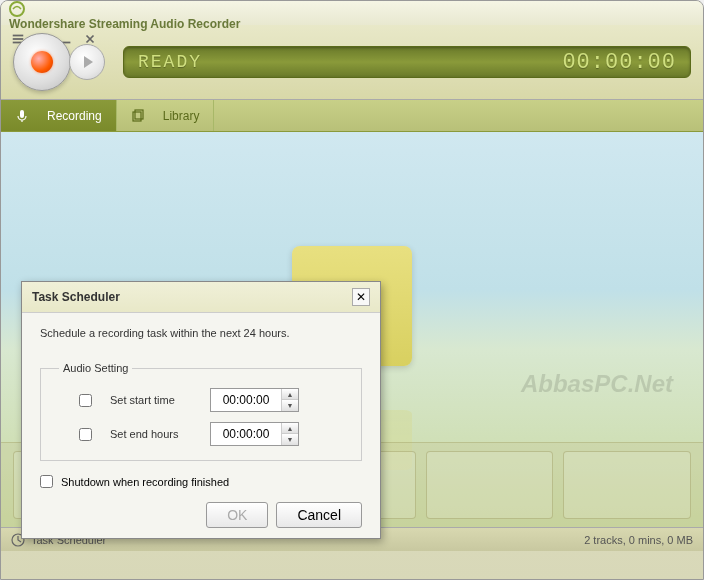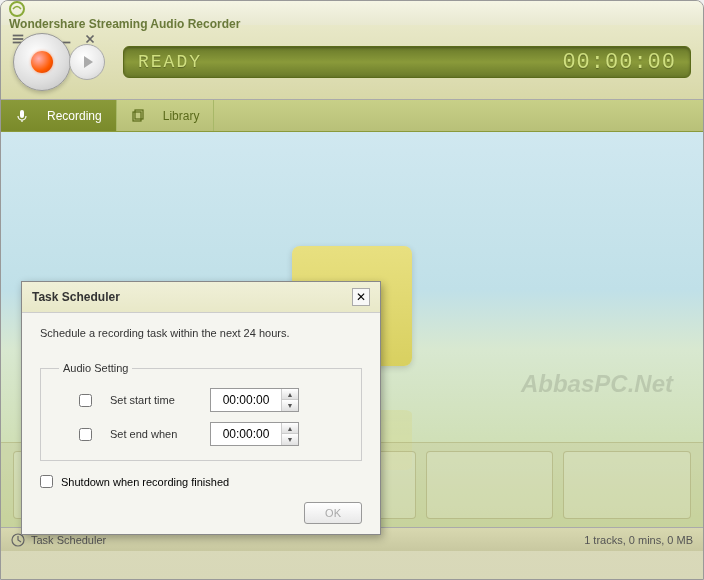--- a/index.html
+++ b/index.html
@@ -56,21 +56,21 @@
 .time-row:last-child { margin-bottom: 0; }
 .checkbox { width: 13px; height: 13px; }
 .time-label { width: 90px; color: #333; margin-left: 8px; }
 .time-input-wrap { display: flex; align-items: stretch; border: 1px solid #999; background: #fff; }
 .time-input { border: none; padding: 3px 6px; font-size: 12px; width: 70px; font-family: inherit; text-align: center; outline: none; }
 .spinner { display: flex; flex-direction: column; border-left: 1px solid #ccc; }
 .spinner-btn { width: 16px; height: 11px; background: linear-gradient(#fff,#e0e0e0); border: none; cursor: pointer; font-size: 7px; line-height: 1; display: flex; align-items: center; justify-content: center; color: #555; }
 .spinner-btn:first-child { border-bottom: 1px solid #ccc; }
 .shutdown-row { display: flex; align-items: center; gap: 8px; margin-bottom: 14px; }
 .dialog-buttons { display: flex; justify-content: flex-end; gap: 8px; }
-.dlg-btn { padding: 4px 20px; border: 1px solid #999; background: linear-gradient(#fff,#e8e8e8); border-radius: 3px; cursor: pointer; font-size: 11px; }
+.dlg-btn { padding: 4px 20px; border: 1px solid #999; background: linear-gradient(#fff,#e8e8e8); border-radius: 3px; cursor: pointer; font-size: 14px; }
 .dlg-btn:disabled { color: #aaa; cursor: default; }
 </style>
 </head>
 <body>
 
 <div class="window">
 
   <div class="titlebar">
     <span class="logo-icon">
       <svg viewBox="0 0 16 16">
@@ -164,21 +164,21 @@
   </div>
 
   <div class="statusbar">
     <div class="status-left">
       <span class="clock-icon"><svg viewBox="0 0 14 14">
             <circle cx="7" cy="7" r="6" fill="none" stroke="#666" stroke-width="1.2"></circle>
             <path d="M7 3v4l3 2" stroke="#666" stroke-width="1.2" fill="none"></path>
           </svg></span>
       <span>Task Scheduler</span>
     </div>
-    <span class="status-right">1 tracks, 0 mins, 0 MB</span>
+    <span class="status-right">2 tracks, 0 mins, 0 MB</span>
   </div>
 
   <div class="dialog">
     <div class="dialog-title">
       <span class="dialog-title-text">Task Scheduler</span>
       <span class="dialog-close">✕</span>
     </div>
     <div class="dialog-body">
       <div class="dialog-desc">Schedule a recording task within the next 24 hours.</div>
       <fieldset class="fieldset">
@@ -189,33 +189,34 @@
           <div class="time-input-wrap">
             <input class="time-input" value="00:00:00" style="">
             <div class="spinner">
               <button class="spinner-btn">▲</button>
               <button class="spinner-btn">▼</button>
             </div>
           </div>
         </div>
         <div class="time-row">
           <input type="checkbox" class="checkbox" style="">
-          <span class="time-label">Set end when</span>
+          <span class="time-label">Set end hours</span>
           <div class="time-input-wrap">
             <input class="time-input" value="00:00:00" style="">
             <div class="spinner">
               <button class="spinner-btn">▲</button>
               <button class="spinner-btn">▼</button>
             </div>
           </div>
         </div>
       </fieldset>
       <div class="shutdown-row">
         <input type="checkbox" class="checkbox" style="">
         <span>Shutdown when recording finished</span>
       </div>
       <div class="dialog-buttons">
         <button class="dlg-btn" disabled="">OK</button>
+        <button class="dlg-btn">Cancel</button>
       </div>
     </div>
   </div>
 
 </div>
 
 </body></html>

